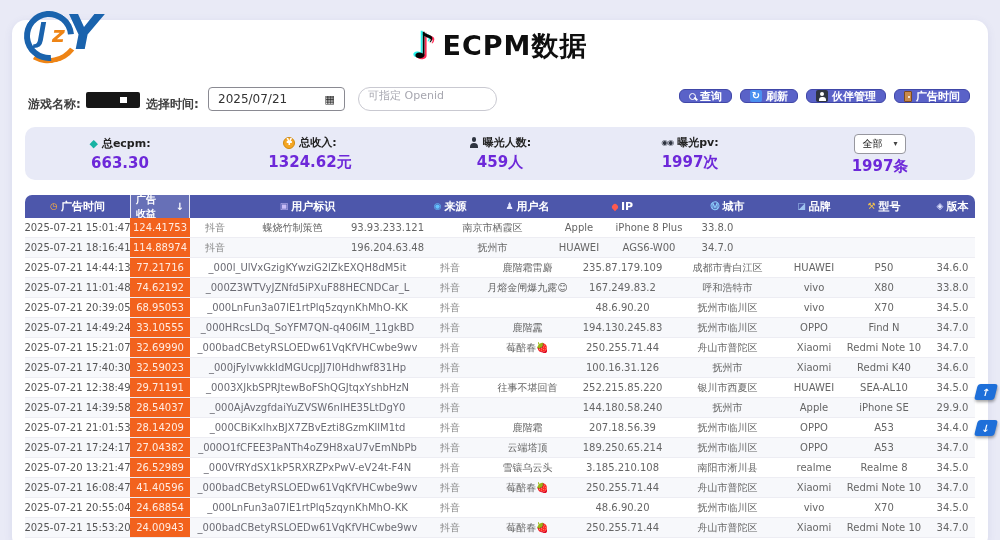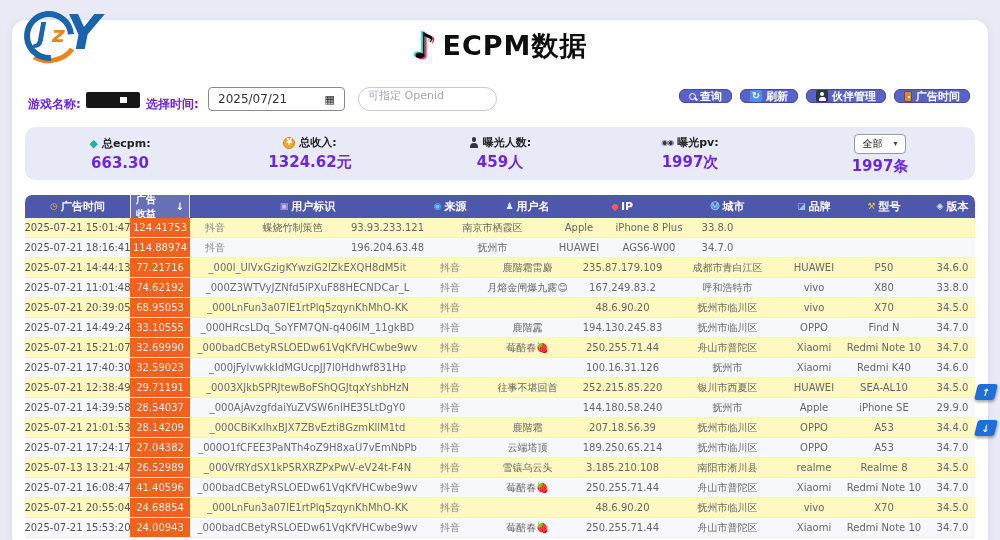--- a/index.html
+++ b/index.html
@@ -28,21 +28,21 @@
     font-style:italic; color:#ee8415; }
   .logo-y { position:absolute; left:52px; top:2px; font-size:48px; font-weight:bold;
     font-style:italic; color:#1a63ad; }
   
   .title-row { position:absolute; top:28px; left:0; width:100%; display:flex;
     justify-content:center; align-items:center; gap:7px; z-index:3; }
   .tiktok-icon { font-size:36px; font-weight:bold; color:#050505; line-height:1;
     text-shadow:-2px -1px 0 #25f4ee, 2px 1px 0 #fe2c55; }
   .page-title { font-size:27px; font-weight:800; color:#0f0f0f; letter-spacing:1px; }
   
-  .tb-label { position:absolute; top:96px; font-size:12px; font-weight:bold; color:#6d28d9; }
+  .tb-label { position:absolute; top:96px; font-size:12px; font-weight:bold; color:#404040; }
   #game-label { left:28px; }
   #time-label { left:146px; }
   .redacted { position:absolute; left:86px; top:92px; width:54px; height:16px;
     background:#161616; border-radius:2px; }
   .redacted::after { content:""; position:absolute; right:13px; top:5px; width:7px;
     height:6px; background:#fff; }
   .date-input { position:absolute; left:208px; top:87px; width:137px; height:24px;
     background:#fff; border:1px solid #8a8a92; border-radius:4px; display:flex;
     align-items:center; justify-content:space-between; padding:0 9px; font-size:12px;
     color:#333; cursor:pointer; }
@@ -101,21 +101,21 @@
   .c-model{width:92px}.c-version{width:45px}
   .sort-chip { border:1px solid rgba(255,255,255,.85); background:rgba(255,255,255,.15);
     border-radius:3px; padding:1px 5px; display:flex; gap:10px; align-items:center;
     font-size:10px; cursor:pointer; }
   .hic { font-size:9px; line-height:1; }
   .hic-clock{color:#ffb03a;} .hic-id{color:#c9bdf7;} .hic-dot{color:#63c3ff;}
   .hic-user{color:#e8eaff;} .hic-metro{color:#8fd2ff;} .hic-tag{color:#9fc3f0;}
   .hic-tools{color:#f3c14b;} .hic-ver{color:#dfe3ff;}
   .pin { width:6px; height:6px; background:#ff5a4e; border-radius:50% 50% 50% 0;
     transform:rotate(-45deg); display:inline-block; }
-  .row { display:flex; height:20px; background:#fef9c3; border-bottom:1px solid #ededf3;
+  .row { display:flex; height:20px; background:#ffffff; border-bottom:1px solid #ededf3;
     font-size:10px; color:#666; }
   .row:nth-child(even){ background:#f7f8fb; }
   .cell { display:flex; align-items:center; justify-content:center; overflow:hidden;
     white-space:nowrap; }
   .cell.c-revenue { background:#f2621d; color:#ffece2; }
   .cell.c-time { color:#555; }
   .cell.c-source { color:#888; }
   .cell.c-openid { color:#6b6b73; }
   
   .float-btn { position:absolute; right:4px; width:20px; height:16px; background:#1e6fd9;
@@ -394,21 +394,21 @@
         <div class="cell c-openid">_000O1fCFEE3PaNTh4oZ9H8xaU7vEmNbPb</div>
         <div class="cell c-source">抖音</div>
         <div class="cell c-username">云端塔顶</div>
         <div class="cell c-ip">189.250.65.214</div>
         <div class="cell c-city">抚州市临川区</div>
         <div class="cell c-brand">OPPO</div>
         <div class="cell c-model">A53</div>
         <div class="cell c-version">34.7.0</div>
       </div>
       <div class="row">
-        <div class="cell c-time">2025-07-13 13:21:47</div>
+        <div class="cell c-time">2025-07-20 13:21:47</div>
         <div class="cell c-revenue">26.52989</div>
         <div class="cell c-openid">_000VfRYdSX1kP5RXRZPxPwV-eV24t-F4N</div>
         <div class="cell c-source">抖音</div>
         <div class="cell c-username">雪镶乌云头</div>
         <div class="cell c-ip">3.185.210.108</div>
         <div class="cell c-city">南阳市淅川县</div>
         <div class="cell c-brand">realme</div>
         <div class="cell c-model">Realme 8</div>
         <div class="cell c-version">34.5.0</div>
       </div>

